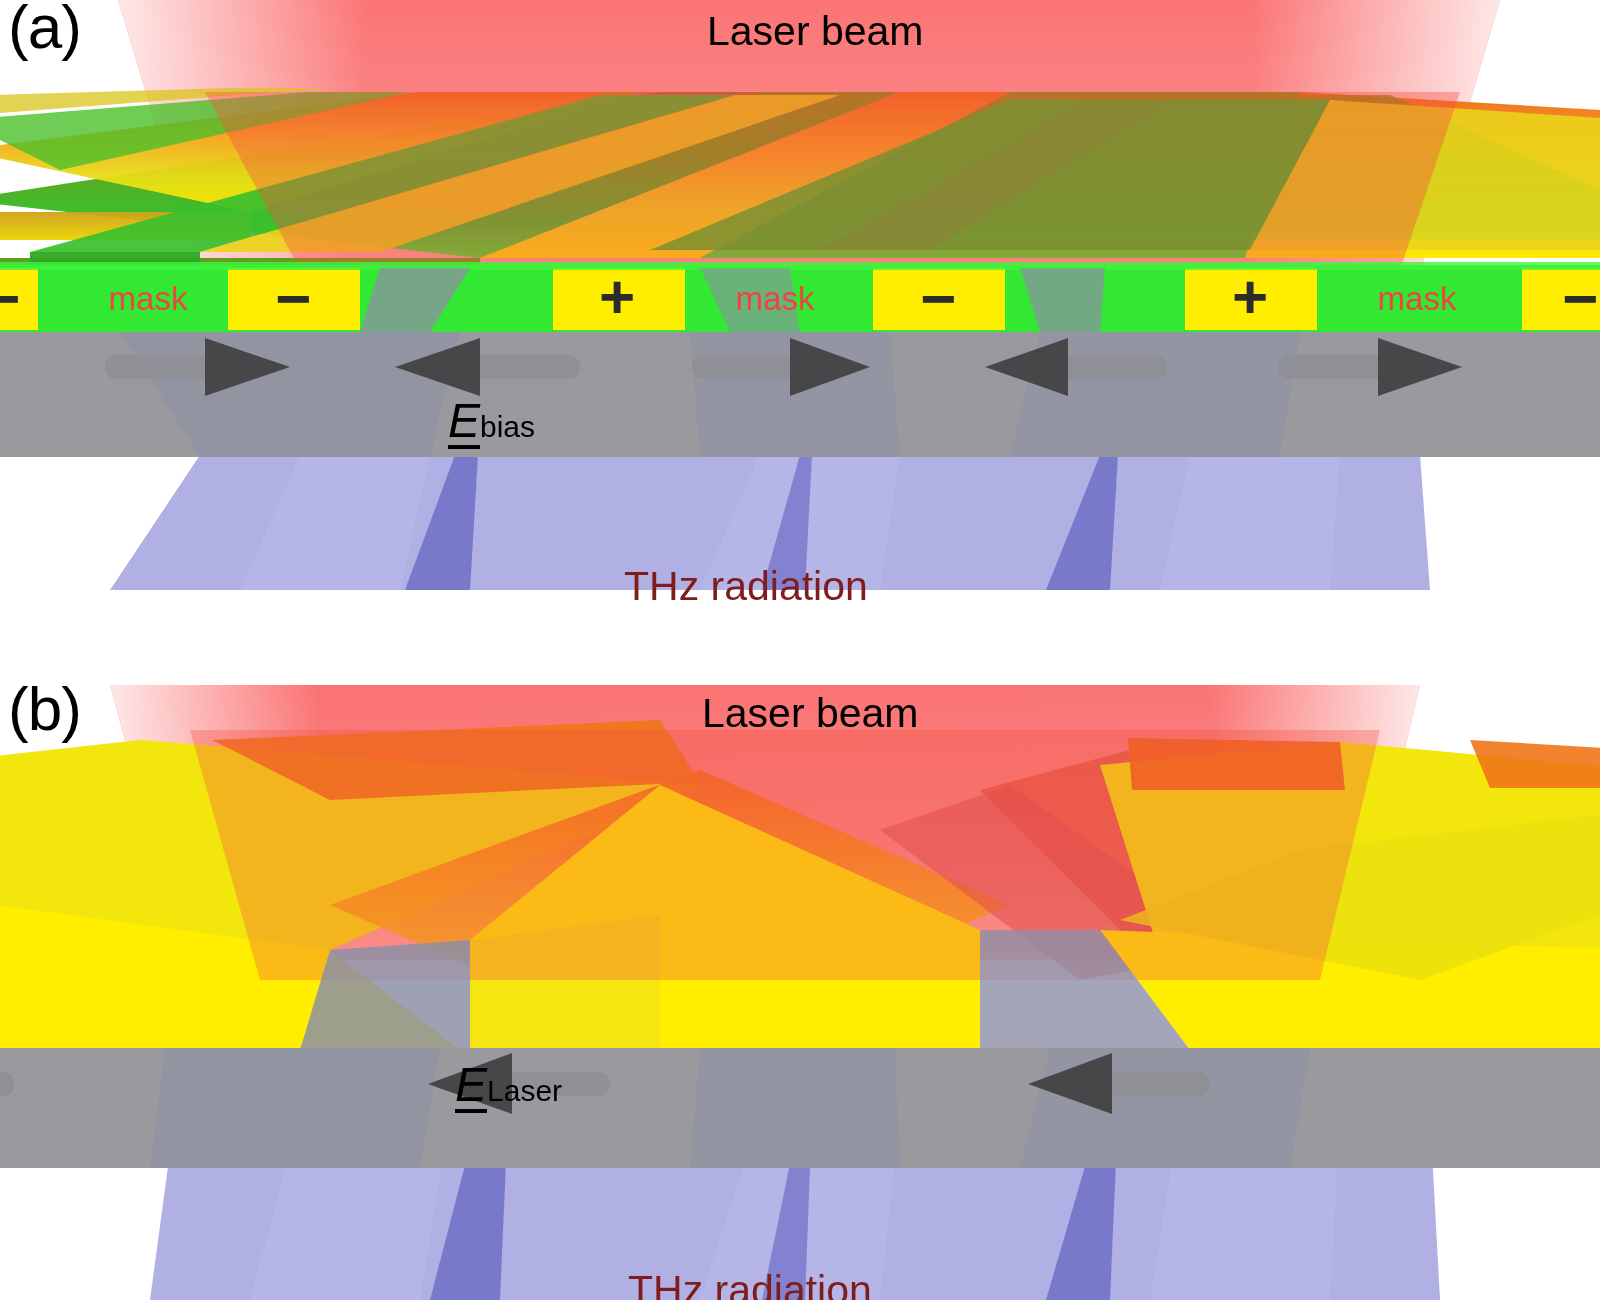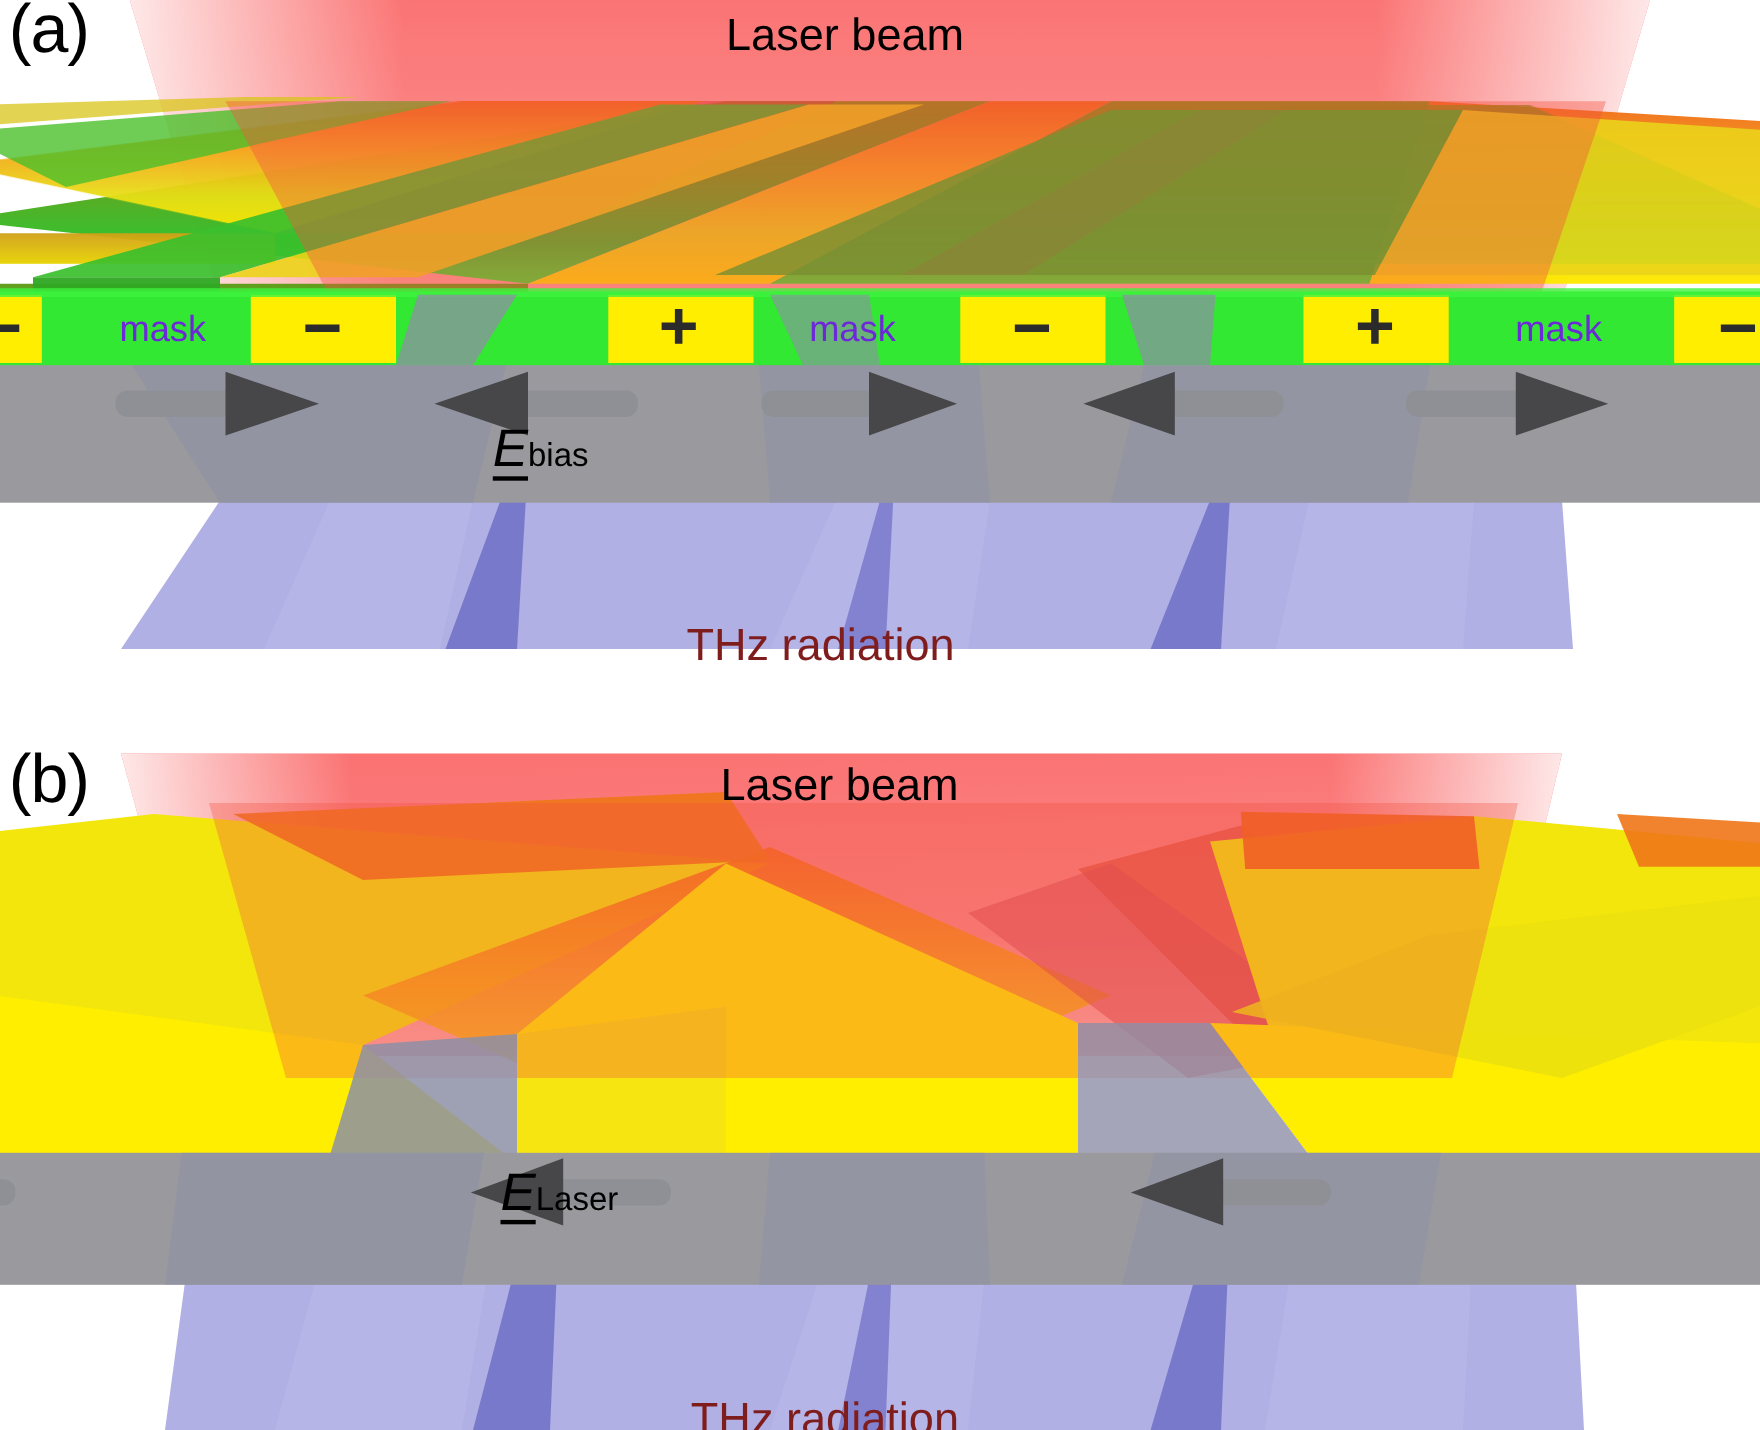--- a/index.html
+++ b/index.html
@@ -11,38 +11,38 @@
   .layer{position:absolute;left:0;top:0;width:1600px;height:100%;}
   svg.layer{display:block;}
   .panel-label{
     position:absolute;z-index:60;font-size:62px;line-height:1;color:#000;
     font-family:"Liberation Sans",sans-serif;letter-spacing:-1px;
   }
   #label-a{left:8px;top:-4px;}
   #label-b{left:8px;top:28px;}
   .beam-caption{
     position:absolute;z-index:55;color:#000;font-size:41px;
-    font-family:"Liberation Sans",sans-serif;white-space:nowrap;
+    font-family:"Liberation Sans",sans-serif;white-space:nowrap;margin-left:47px;
   }
   .thz-caption{
     position:absolute;z-index:55;color:#7f1d1d;font-size:41px;
     font-family:"Liberation Sans",sans-serif;white-space:nowrap;margin-top:35px;
   }
   .field-label{
     position:absolute;z-index:58;color:#000;white-space:nowrap;
     font-family:"Liberation Sans",sans-serif;
   }
   .field-label .eitalic{
     font-style:italic;font-size:48px;font-weight:400;
     border-bottom:4px solid #000;padding-bottom:1px;display:inline-block;
     line-height:0.95;
   }
   .field-label .esub{font-size:30px;font-style:normal;vertical-align:baseline;}
   .strip-text{
-    position:absolute;z-index:40;color:#6d28d9;
+    position:absolute;z-index:40;color:#ef4444;
     font-family:"Liberation Sans",sans-serif;font-size:33px;
     text-align:center;white-space:nowrap;
     transform:translate(-50%,-50%);
   }
   .sign-text{
     position:absolute;z-index:40;color:#2b2b2b;
     font-family:"Liberation Sans",sans-serif;font-weight:bold;
     text-align:center;white-space:nowrap;
     transform:translate(-50%,-50%);
     line-height:1;
@@ -197,21 +197,21 @@
         <polygon points="1378,338 1462,367 1378,396" fill="#47474a"></polygon>
       </g>
     </svg>
 
     <div class="panel-label" id="label-a">(a)</div>
 
     <div class="beam-caption" style="left:660px;top:8px;">Laser beam</div>
 
     <div class="thz-caption" style="left:624px;top:528px;">THz radiation</div>
 
-    <div class="field-label" style="left:448px;top:386px;">
+    <div class="field-label" style="left:448px;top:398px;">
       <span class="eitalic">E</span><span class="esub">bias</span>
     </div>
 
     <div class="sign-text sign-minus" style="left:2px;top:299px;">−</div>
     <div class="strip-text" style="left:148px;top:299px;">mask</div>
     <div class="sign-text sign-minus" style="left:293px;top:299px;">−</div>
     <div class="sign-text sign-plus" style="left:617px;top:297px;">+</div>
     <div class="strip-text" style="left:775px;top:299px;">mask</div>
     <div class="sign-text sign-minus" style="left:938px;top:299px;">−</div>
     <div class="sign-text sign-plus" style="left:1250px;top:297px;">+</div>

